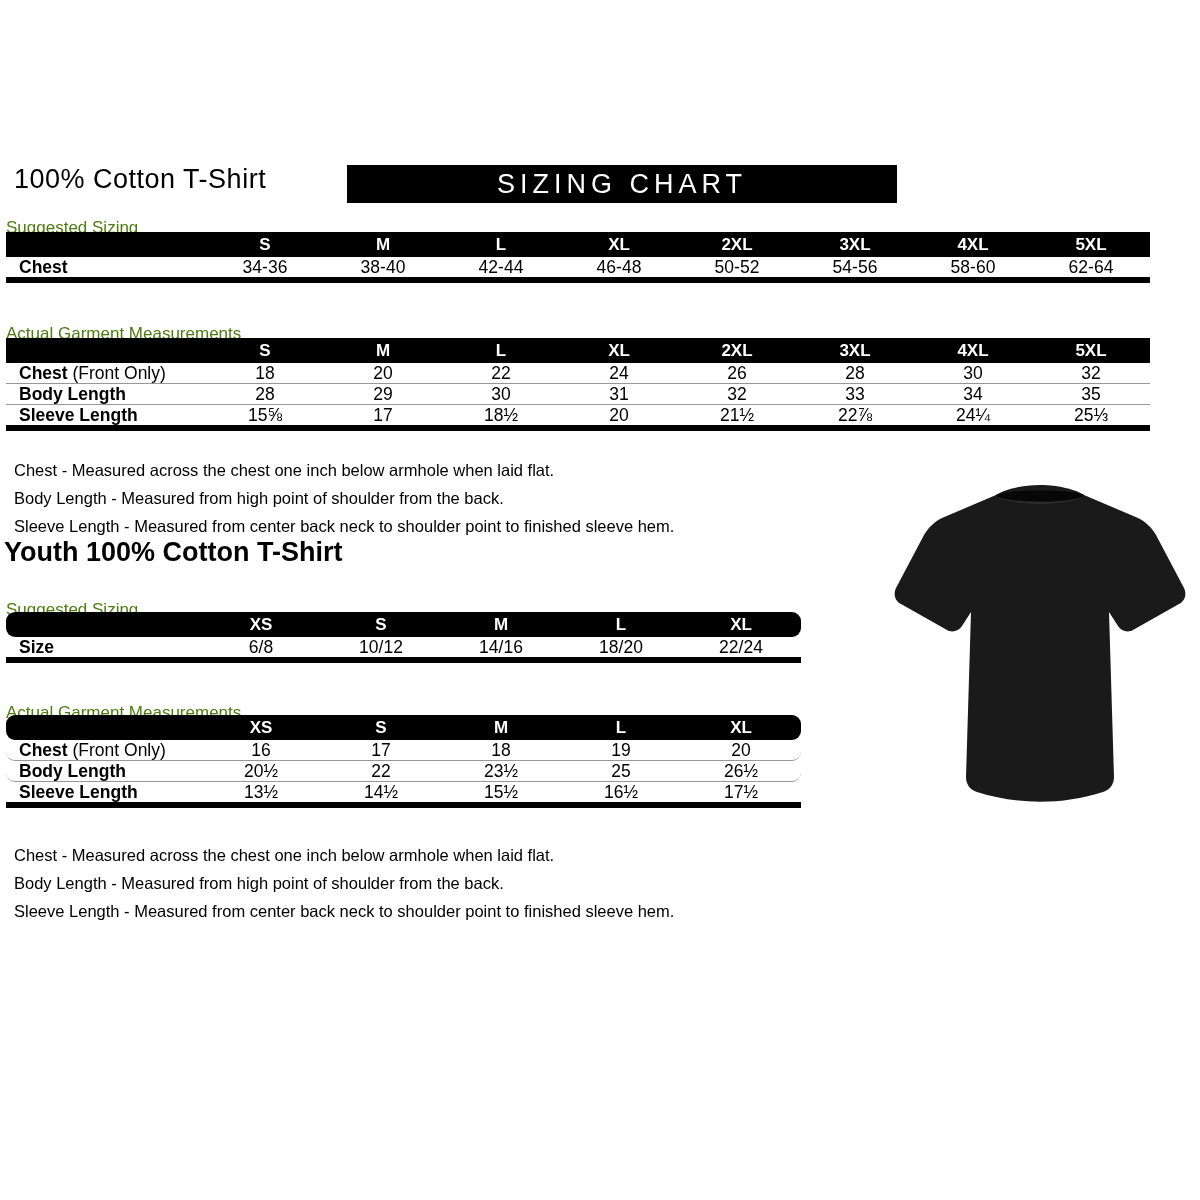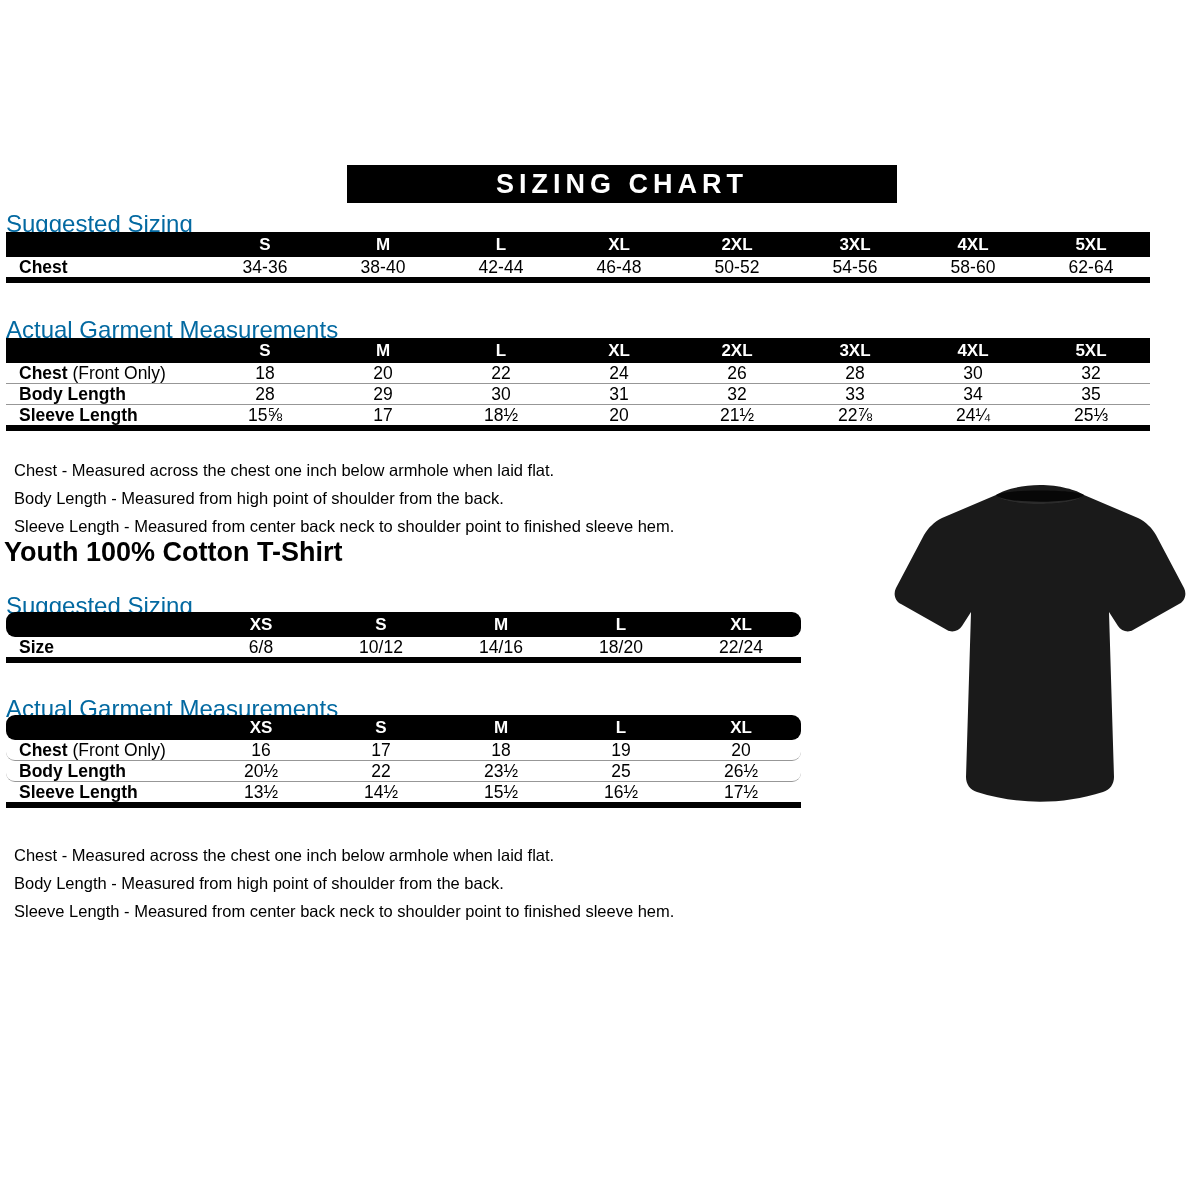--- a/index.html
+++ b/index.html
@@ -5,43 +5,44 @@
   html,body{margin:0;padding:0;background:#fff;}
   .canvas{
     position:relative;width:1200px;height:1200px;background:#fff;
     font-family:"Liberation Sans",sans-serif;color:#000;overflow:hidden;
   }
   .abs{position:absolute;}
   .adult-title{left:14px;top:164px;font-size:27px;font-weight:400;letter-spacing:.5px;}
   .youth-title{left:4px;top:537px;font-size:27px;font-weight:700;}
   .banner{
     left:347px;top:165px;width:550px;height:38px;background:#000;color:#fff;
-    font-size:27px;font-weight:700;letter-spacing:5px;
+    font-size:27px;font-weight:400;letter-spacing:5px;
     display:flex;align-items:center;justify-content:center;
   }
-  .section-label{font-size:24px;color:#0369a1;}
+  .section-label{font-size:17px;color:#4d7c0f;margin-top:8px;}
   .tbl{left:6px;border-bottom:6px solid #000;}
   .thead,.trow{display:grid;align-items:center;}
   .thead{background:#000;color:#fff;font-weight:700;height:25px;font-size:17px;}
   .trow{height:20px;font-size:17.5px;border-bottom:1px solid #979797;background:#fff;}
   .trow:last-child{border-bottom:none;}
   .adult .thead,.adult .trow{grid-template-columns:200px repeat(8,118px);}
   .youth .thead,.youth .trow{grid-template-columns:195px repeat(5,120px);border-radius:9px;}
   .hcell,.cell{text-align:center;white-space:nowrap;}
   .cell.label{text-align:left;padding-left:13px;}
   .cell .b{font-weight:700;}
   .note{font-size:16.5px;left:14px;white-space:nowrap;}
   .tshirt{left:890px;top:476px;width:300px;height:342px;}
   .tshirt svg{width:100%;height:100%;display:block;}
 </style>
 </head>
 <body>
 
 <div class="canvas">
 
+  <div class="abs adult-title">100% Cotton T-Shirt</div>
   <div class="abs banner">SIZING CHART</div>
 
   <div class="abs section-label" style="top:210px;left:6px;">Suggested Sizing</div>
 
   <div class="abs tbl adult" style="top:232px;">
     <div class="thead">
       <div class="hcell"></div>
       <div class="hcell">S</div>
       <div class="hcell">M</div>
       <div class="hcell">L</div>

